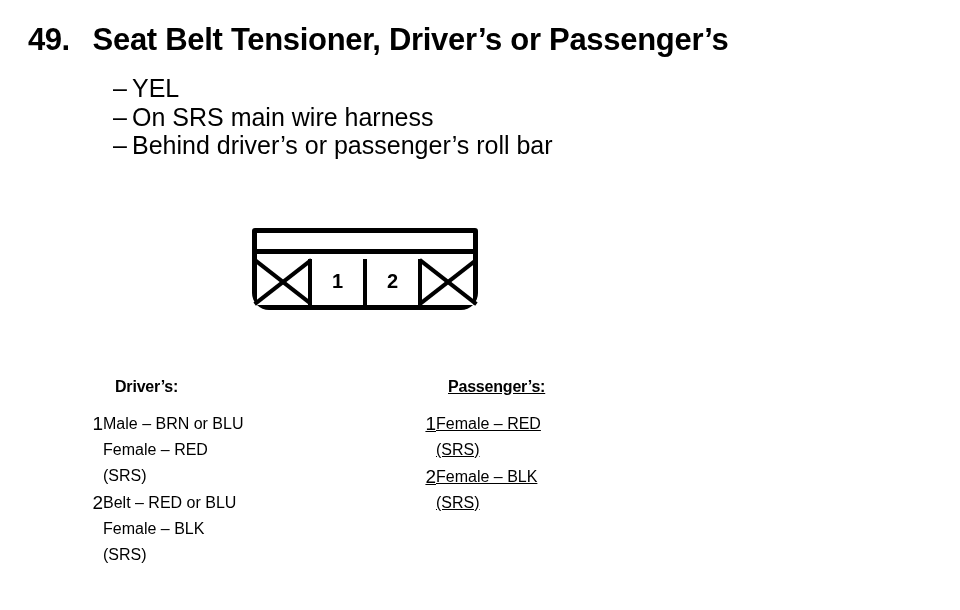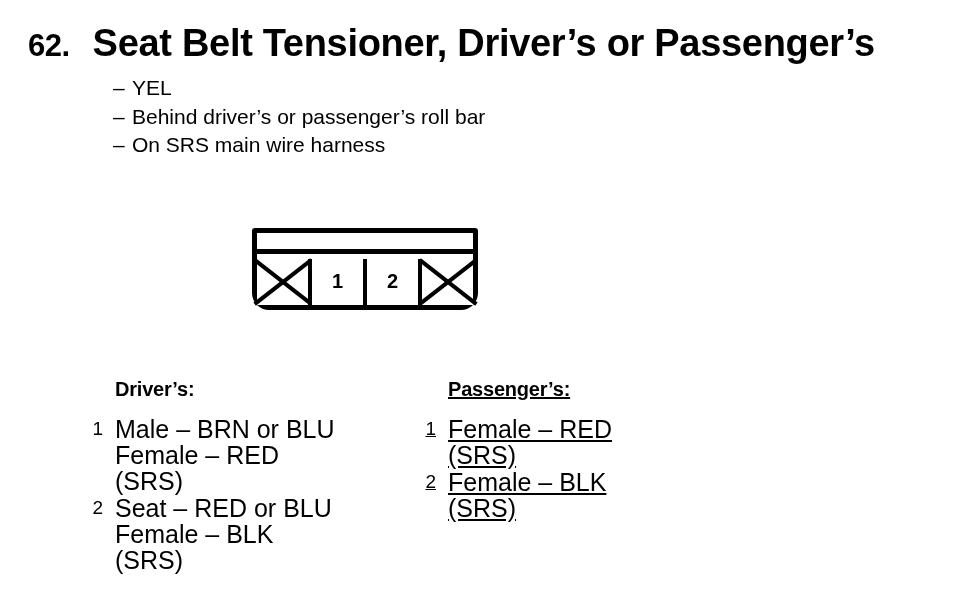--- a/index.html
+++ b/index.html
@@ -25,32 +25,32 @@
     display: flex;
     align-items: baseline;
     white-space: nowrap;
   }
   .title-num {
     font-size: 31px;
     font-weight: bold;
     letter-spacing: -0.5px;
   }
   .title-text {
-    font-size: 38px;
+    font-size: 31px;
     font-weight: bold;
     margin-left: 23px;
     letter-spacing: -0.3px;
   }
 
   
   .bullets {
     position: absolute;
     left: 113px;
     top: 74px;
-    font-size: 21px;
+    font-size: 25px;
     line-height: 28.5px;
     white-space: nowrap;
   }
   .bullet-line {
     display: block;
   }
   .bullet-dash {
     display: inline-block;
     width: 19px;
   }
@@ -133,66 +133,65 @@
 
   
   .legend-col {
     position: absolute;
     white-space: nowrap;
   }
   .legend-col.driver   { left: 85px;  top: 378px; }
   .legend-col.passenger{ left: 418px; top: 378px; text-decoration: underline; }
 
   .legend-heading {
-    font-size: 20px;
+    font-size: 16px;
     font-weight: bold;
     margin-left: 30px;
     letter-spacing: -0.2px;
   }
   .pin-list {
     margin-top: 15px;
   }
   .pin-entry {
     display: flex;
     align-items: flex-start;
     margin-bottom: 1px;
   }
   .pin-num {
     width: 18px;
     text-align: right;
     font-size: 19px;
     line-height: 26px;
     flex: 0 0 auto;
   }
   .pin-lines {
-    margin-left: 12px;
-    font-size: 25px;
+    font-size: 16px;
     line-height: 26px;
   }
   .pin-line {
     display: block;
   }
 </style>
 </head>
 <body>
 
 <div class="title-row">
-  <span class="title-num">62.</span>
+  <span class="title-num">49.</span>
   <span class="title-text">Seat Belt Tensioner, Driver’s or Passenger’s</span>
 </div>
 
 <div class="bullets">
   <span class="bullet-line">
     <span class="bullet-dash">–</span><span>YEL</span>
   </span>
   <span class="bullet-line">
-    <span class="bullet-dash">–</span><span>Behind driver’s or passenger’s roll bar</span>
+    <span class="bullet-dash">–</span><span>On SRS main wire harness</span>
   </span>
   <span class="bullet-line">
-    <span class="bullet-dash">–</span><span>On SRS main wire harness</span>
+    <span class="bullet-dash">–</span><span>Behind driver’s or passenger’s roll bar</span>
   </span>
 </div>
 
 <div class="connector">
   <div class="conn-shell"></div>
   <div class="conn-topbar"></div>
   <div class="conn-cells">
     <div class="conn-cell crossed">
       <span class="cell-num"></span>
     </div>
@@ -215,21 +214,21 @@
       <span class="pin-num">1</span>
       <span class="pin-lines">
         <span class="pin-line">Male – BRN or BLU</span>
         <span class="pin-line">Female – RED</span>
         <span class="pin-line">(SRS)</span>
       </span>
     </div>
     <div class="pin-entry">
       <span class="pin-num">2</span>
       <span class="pin-lines">
-        <span class="pin-line">Seat – RED or BLU</span>
+        <span class="pin-line">Belt – RED or BLU</span>
         <span class="pin-line">Female – BLK</span>
         <span class="pin-line">(SRS)</span>
       </span>
     </div>
   </div>
 </div>
 
 <div class="legend-col passenger">
   <div class="legend-heading">Passenger’s:</div>
   <div class="pin-list">

